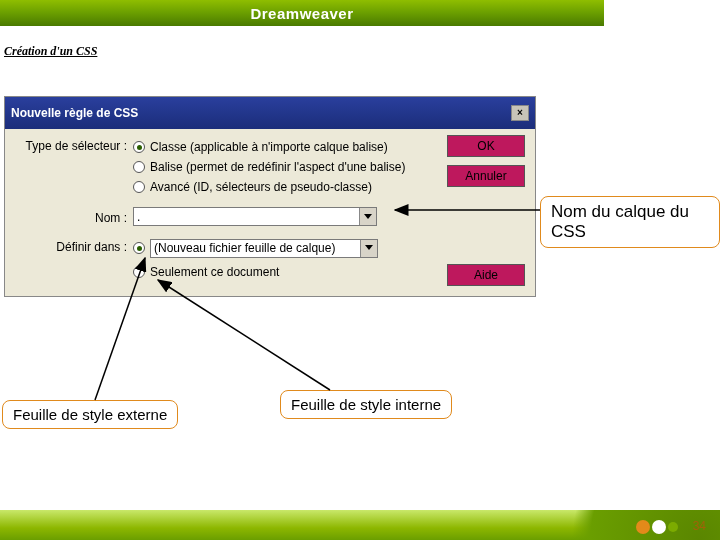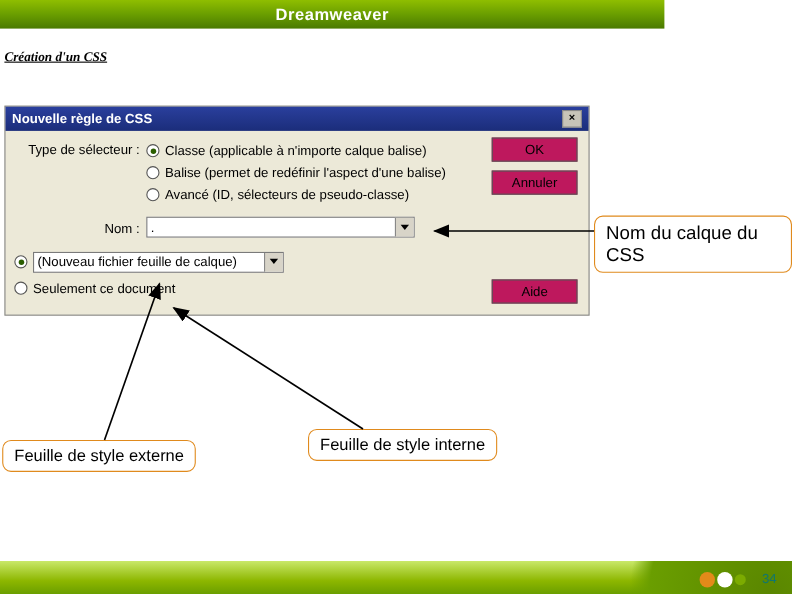--- a/index.html
+++ b/index.html
@@ -7,21 +7,21 @@
 
   
   .banner { width: 604px; height: 26px; background: linear-gradient(to bottom, #8fbe00 0%, #6a9e00 50%, #4a7a00 100%); display: flex; align-items: center; justify-content: center; }
   .banner-title { color: #fff; font-weight: bold; font-size: 15px; letter-spacing: .5px; }
 
   
   .section-title { margin: 18px 0 0 4px; font-family: Georgia, "Times New Roman", serif; font-style: italic; font-weight: bold; font-size: 12px; color: #000; text-decoration: underline; }
 
   
   .dialog { position: absolute; left: 4px; top: 96px; width: 532px; background: #ece9d8; border: 1px solid #888; font-size: 12px; font-family: Tahoma, Arial, sans-serif; }
-  .dialog-title { height: 22px; background: linear-gradient(to bottom, #2a3f9d 0%, #1b2d7a 100%); color: #fff; font-weight: bold; padding: 3px 6px; display: flex; align-items: center; justify-content: space-between; }
+  .dialog-title { height: 32px; background: linear-gradient(to bottom, #2a3f9d 0%, #1b2d7a 100%); color: #fff; font-weight: bold; padding: 3px 6px; display: flex; align-items: center; justify-content: space-between; }
   .dialog-title .close { width: 18px; height: 16px; background: #c8c4b8; border: 1px solid #888; text-align: center; font-size: 10px; line-height: 13px; color: #000; font-weight: bold; }
   .dialog-body { padding: 8px 8px 12px 8px; position: relative; }
   .row { display: flex; align-items: flex-start; margin-bottom: 2px; }
   .label { width: 120px; text-align: right; padding-right: 6px; padding-top: 2px; }
   .opts { flex: 1; }
   .opt { display: flex; align-items: center; height: 20px; }
   .radio { width: 12px; height: 12px; border: 1px solid #555; border-radius: 50%; background: #fff; display: inline-flex; align-items: center; justify-content: center; margin-right: 5px; }
   .radio.checked::after { content: ""; width: 5px; height: 5px; border-radius: 50%; background: #2b5e00; }
   .select { width: 244px; height: 19px; border: 1px solid #7a7a7a; background: #fff; position: relative; padding: 1px 3px; display: flex; align-items: center; }
   .select .arrow { position: absolute; right: 0; top: 0; width: 17px; height: 17px; background: #d8d4c8; border-left: 1px solid #888; display: flex; align-items: center; justify-content: center; }
@@ -37,21 +37,21 @@
   .svg-overlay { position: absolute; left: 0; top: 0; pointer-events: none; }
 
   
   .footer { position: absolute; left: 0; bottom: 0; width: 720px; height: 30px; background: linear-gradient(to bottom, #c9e86a 0%, #8db700 60%, #6a9e00 100%); }
   .footer-curve { position: absolute; right: 0; bottom: 0; width: 200px; height: 30px; background: radial-gradient(circle at 180px 30px, #5a8600 0%, #6a9e00 60%, transparent 70%); }
   .pagedot { position: absolute; bottom: 6px; display: flex; align-items: center; gap: 2px; }
   .dot { width: 14px; height: 14px; border-radius: 50%; }
   .dot.orange { background: #e38a1a; }
   .dot.white { background: #fff; }
   .dot.green { width: 10px; height: 10px; background: #7cab00; }
-  .page-num { position: absolute; right: 14px; bottom: 7px; font-size: 12px; color: #0f766e; }
+  .page-num { position: absolute; right: 14px; bottom: 7px; font-size: 12px; color: #a16207; }
 </style>
 </head>
 <body>
 
 <div class="banner">
   <div class="banner-title">Dreamweaver</div>
 </div>
 
 <div class="section-title">Création d'un CSS</div>
 
@@ -93,20 +93,21 @@
           <span class="arrow">
               <svg width="8" height="6">
                 <polygon points="0,0 8,0 4,5" fill="#000"></polygon>
               </svg>
             </span>
         </div>
       </div>
     </div>
 
     <div class="row" style="margin-top:12px;">
+      <div class="label">Définir dans :</div>
       <div class="opts">
         <div class="opt">
           <span class="radio checked"></span>
           <div class="select" style="width:228px;">
             <span>(Nouveau fichier feuille de calque)</span>
             <span class="arrow">
                 <svg width="8" height="6">
                   <polygon points="0,0 8,0 4,5" fill="#000"></polygon>
                 </svg>
               </span>

